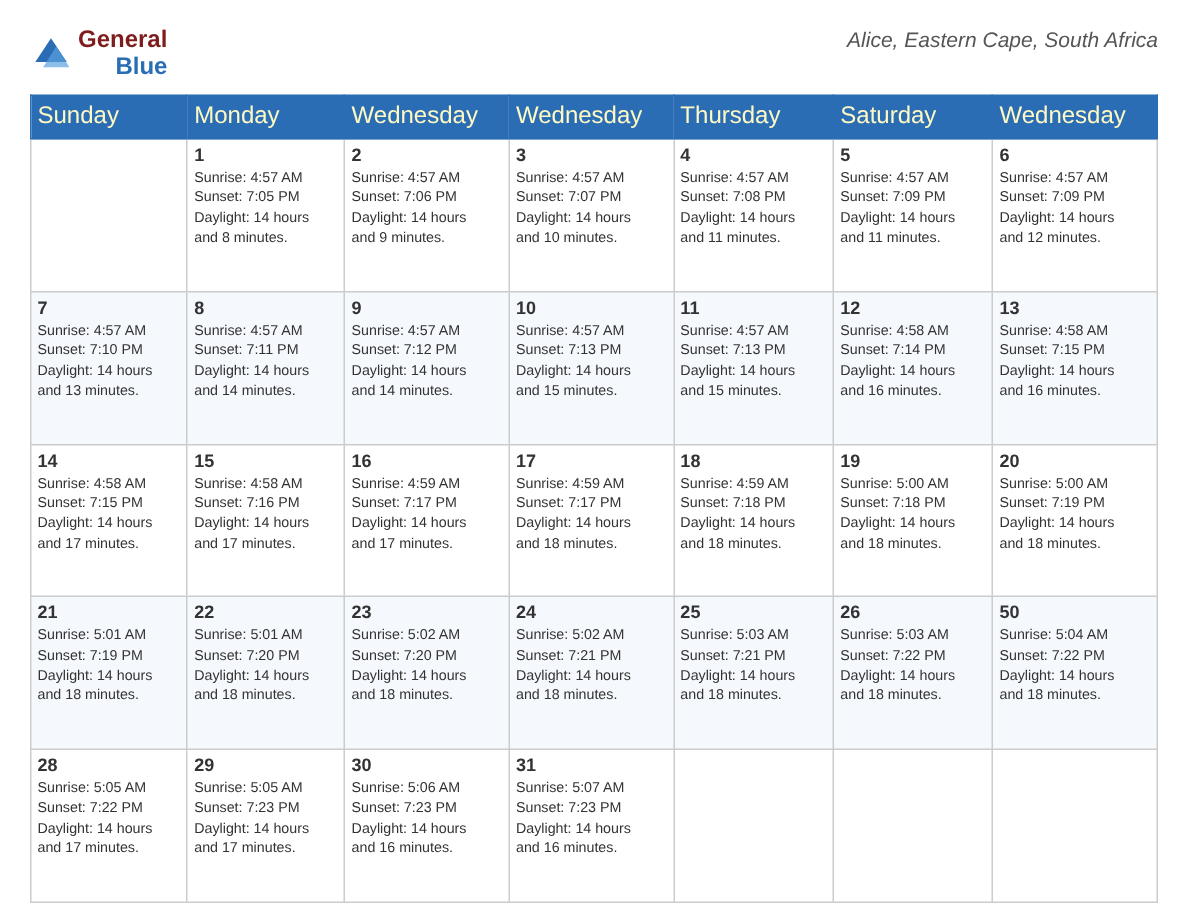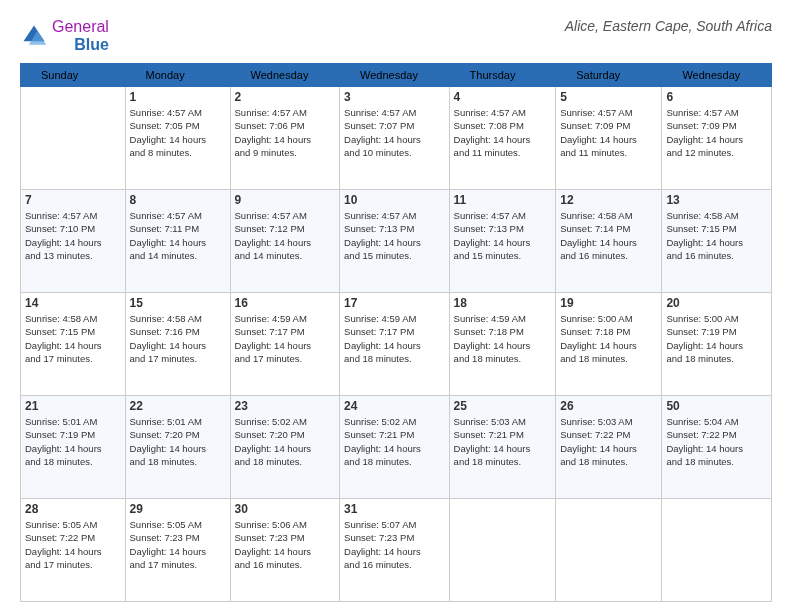--- a/index.html
+++ b/index.html
@@ -28,22 +28,22 @@
       align-items: center;
       gap: 4px;
     }
     .logo-text {
       display: flex;
       flex-direction: column;
       line-height: 1.1;
     }
     .logo-general {
       font-size: 16px;
-      font-weight: normal;
-      color: #a21caf;
+      font-weight: bold;
+      color: #7f1d1d;
     }
     .logo-blue {
       font-size: 16px;
       font-weight: bold;
       color: #2a6db5;
       text-align: right;
     }
     .logo-icon {
       width: 28px;
       height: 28px;
@@ -62,24 +62,24 @@
       font-style: italic;
     }
     .calendar {
       flex: 1;
       border-collapse: collapse;
       width: 100%;
       font-size: 10px;
     }
     .calendar th {
       background: #2a6db5;
-      color: #000000;
-      padding: 5px 20px;
+      color: #fef9c3;
+      padding: 5px 4px;
       text-align: left;
-      font-size: 11px;
+      font-size: 16px;
       font-weight: normal;
       border: 1px solid #2a6db5;
     }
     .calendar td {
       border: 1px solid #ccc;
       vertical-align: top;
       padding: 3px 4px;
       width: 113px;
       height: 88px;
     }

